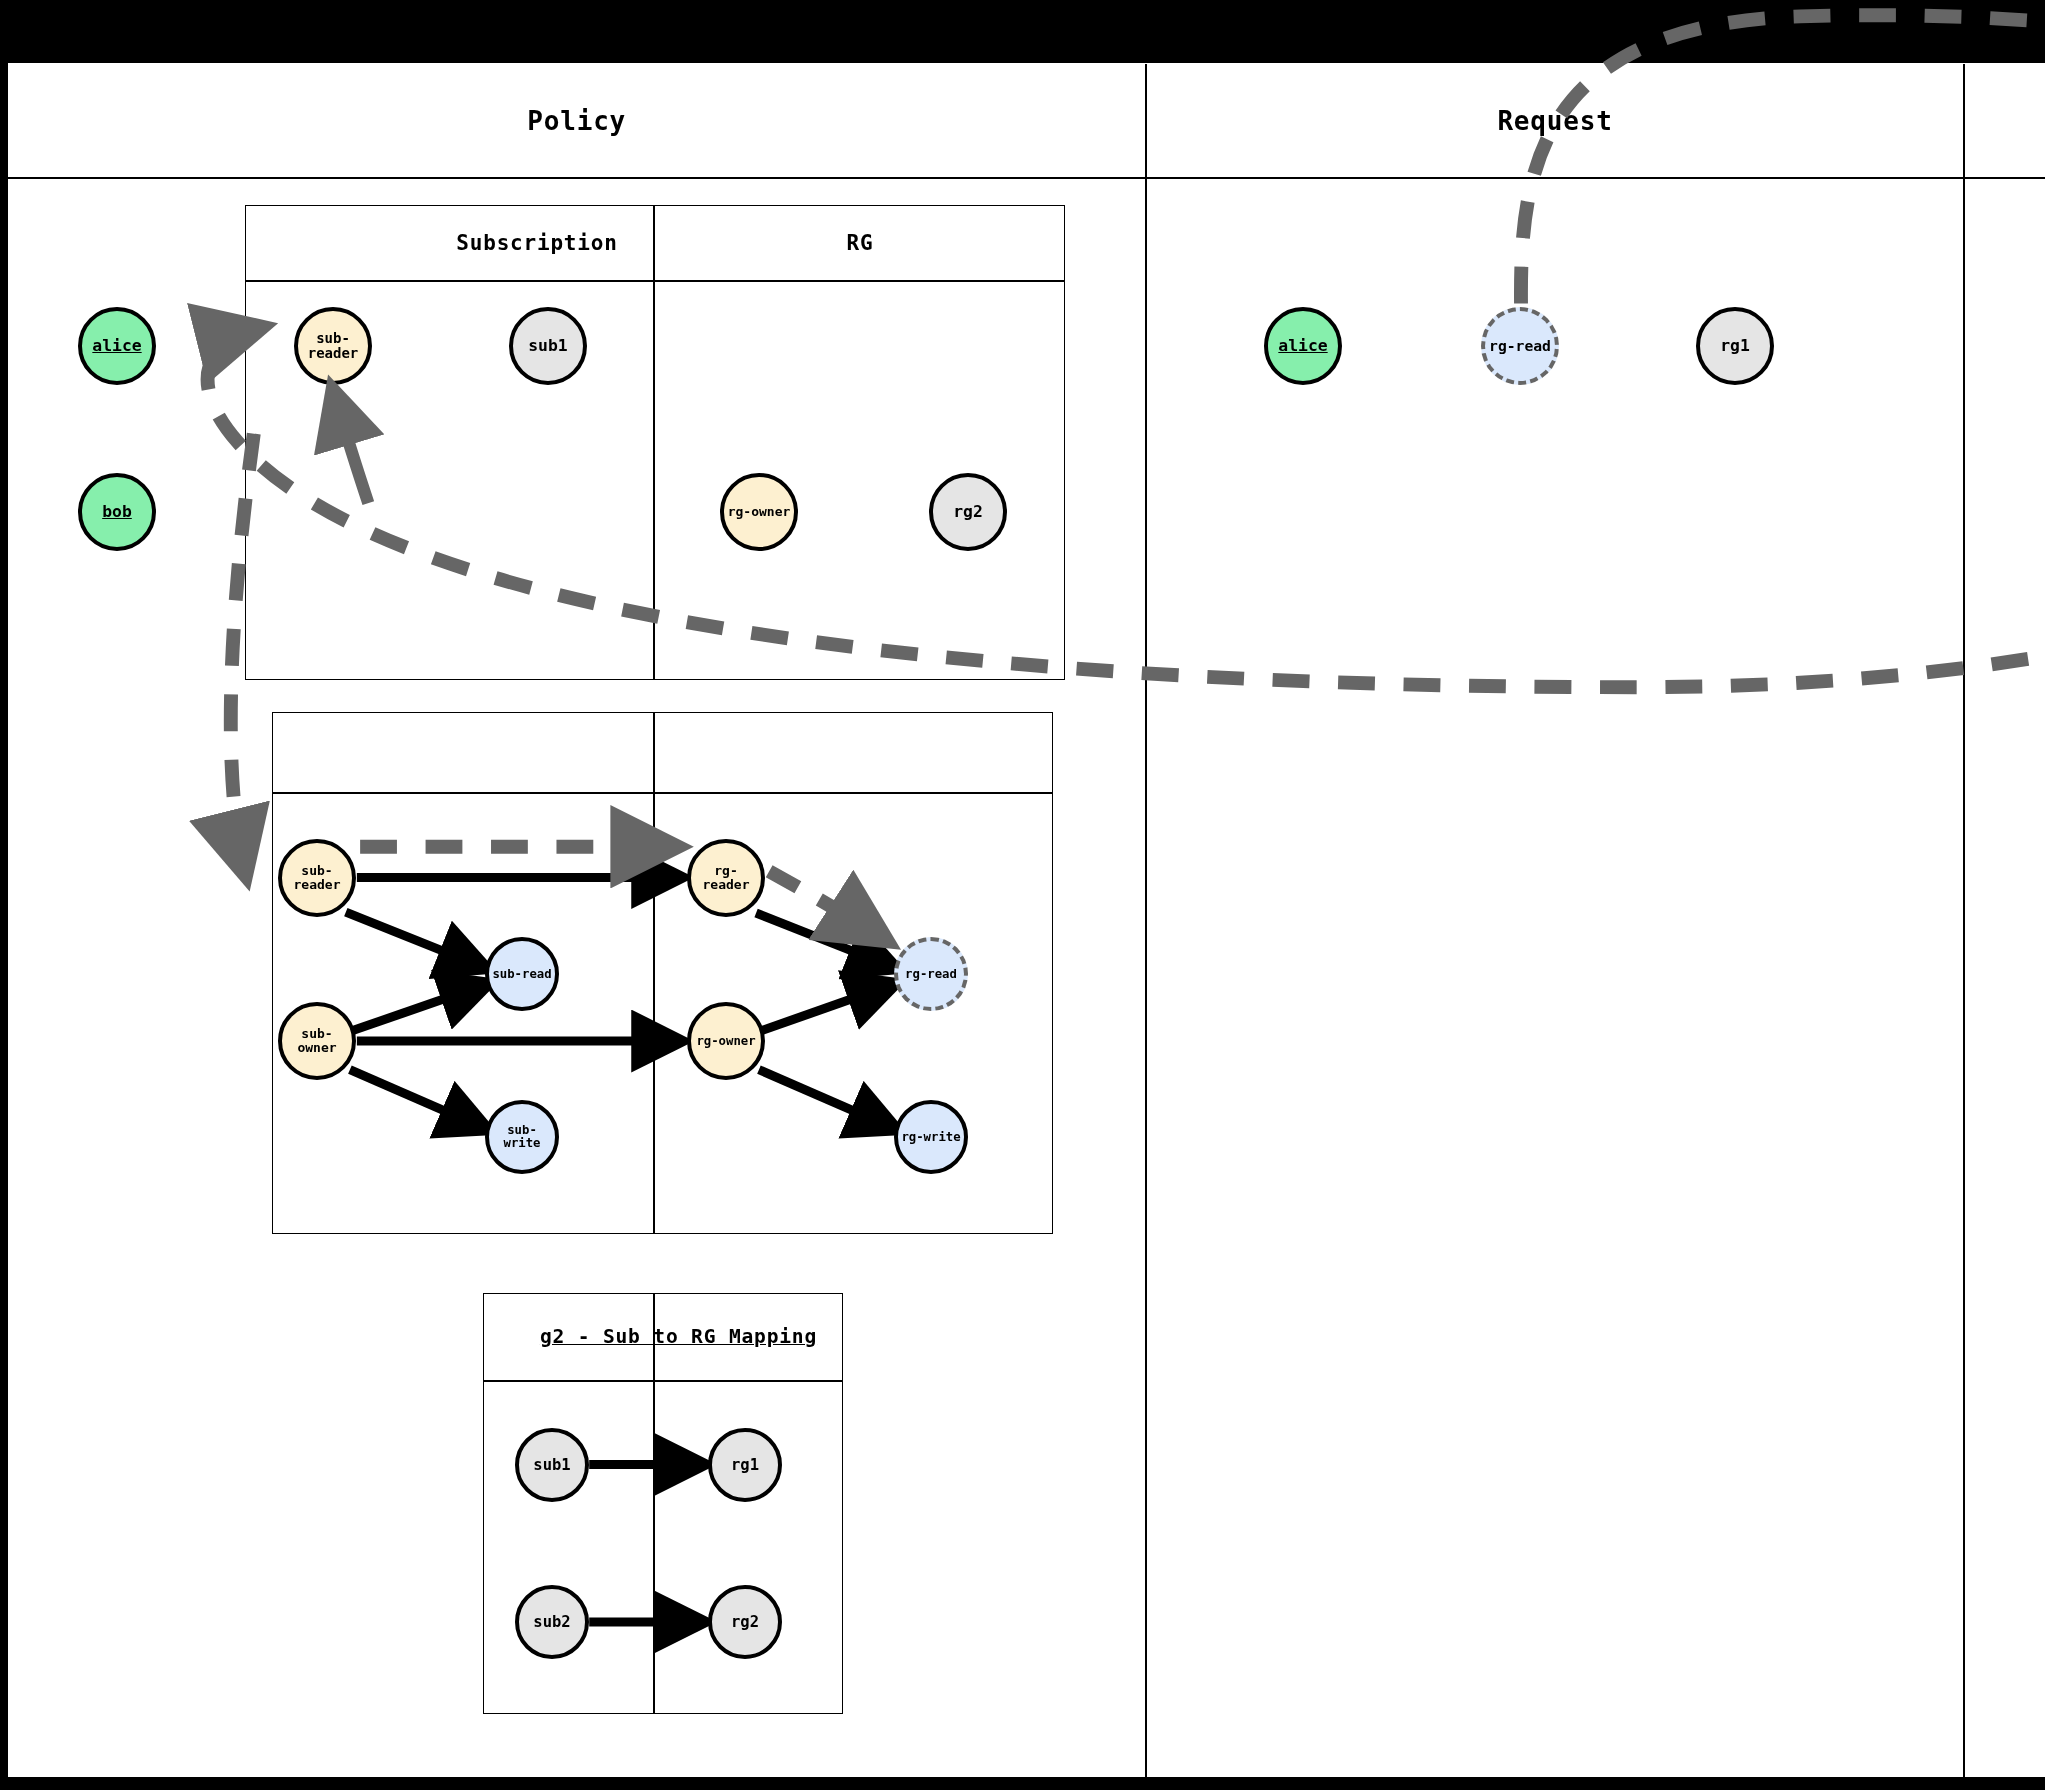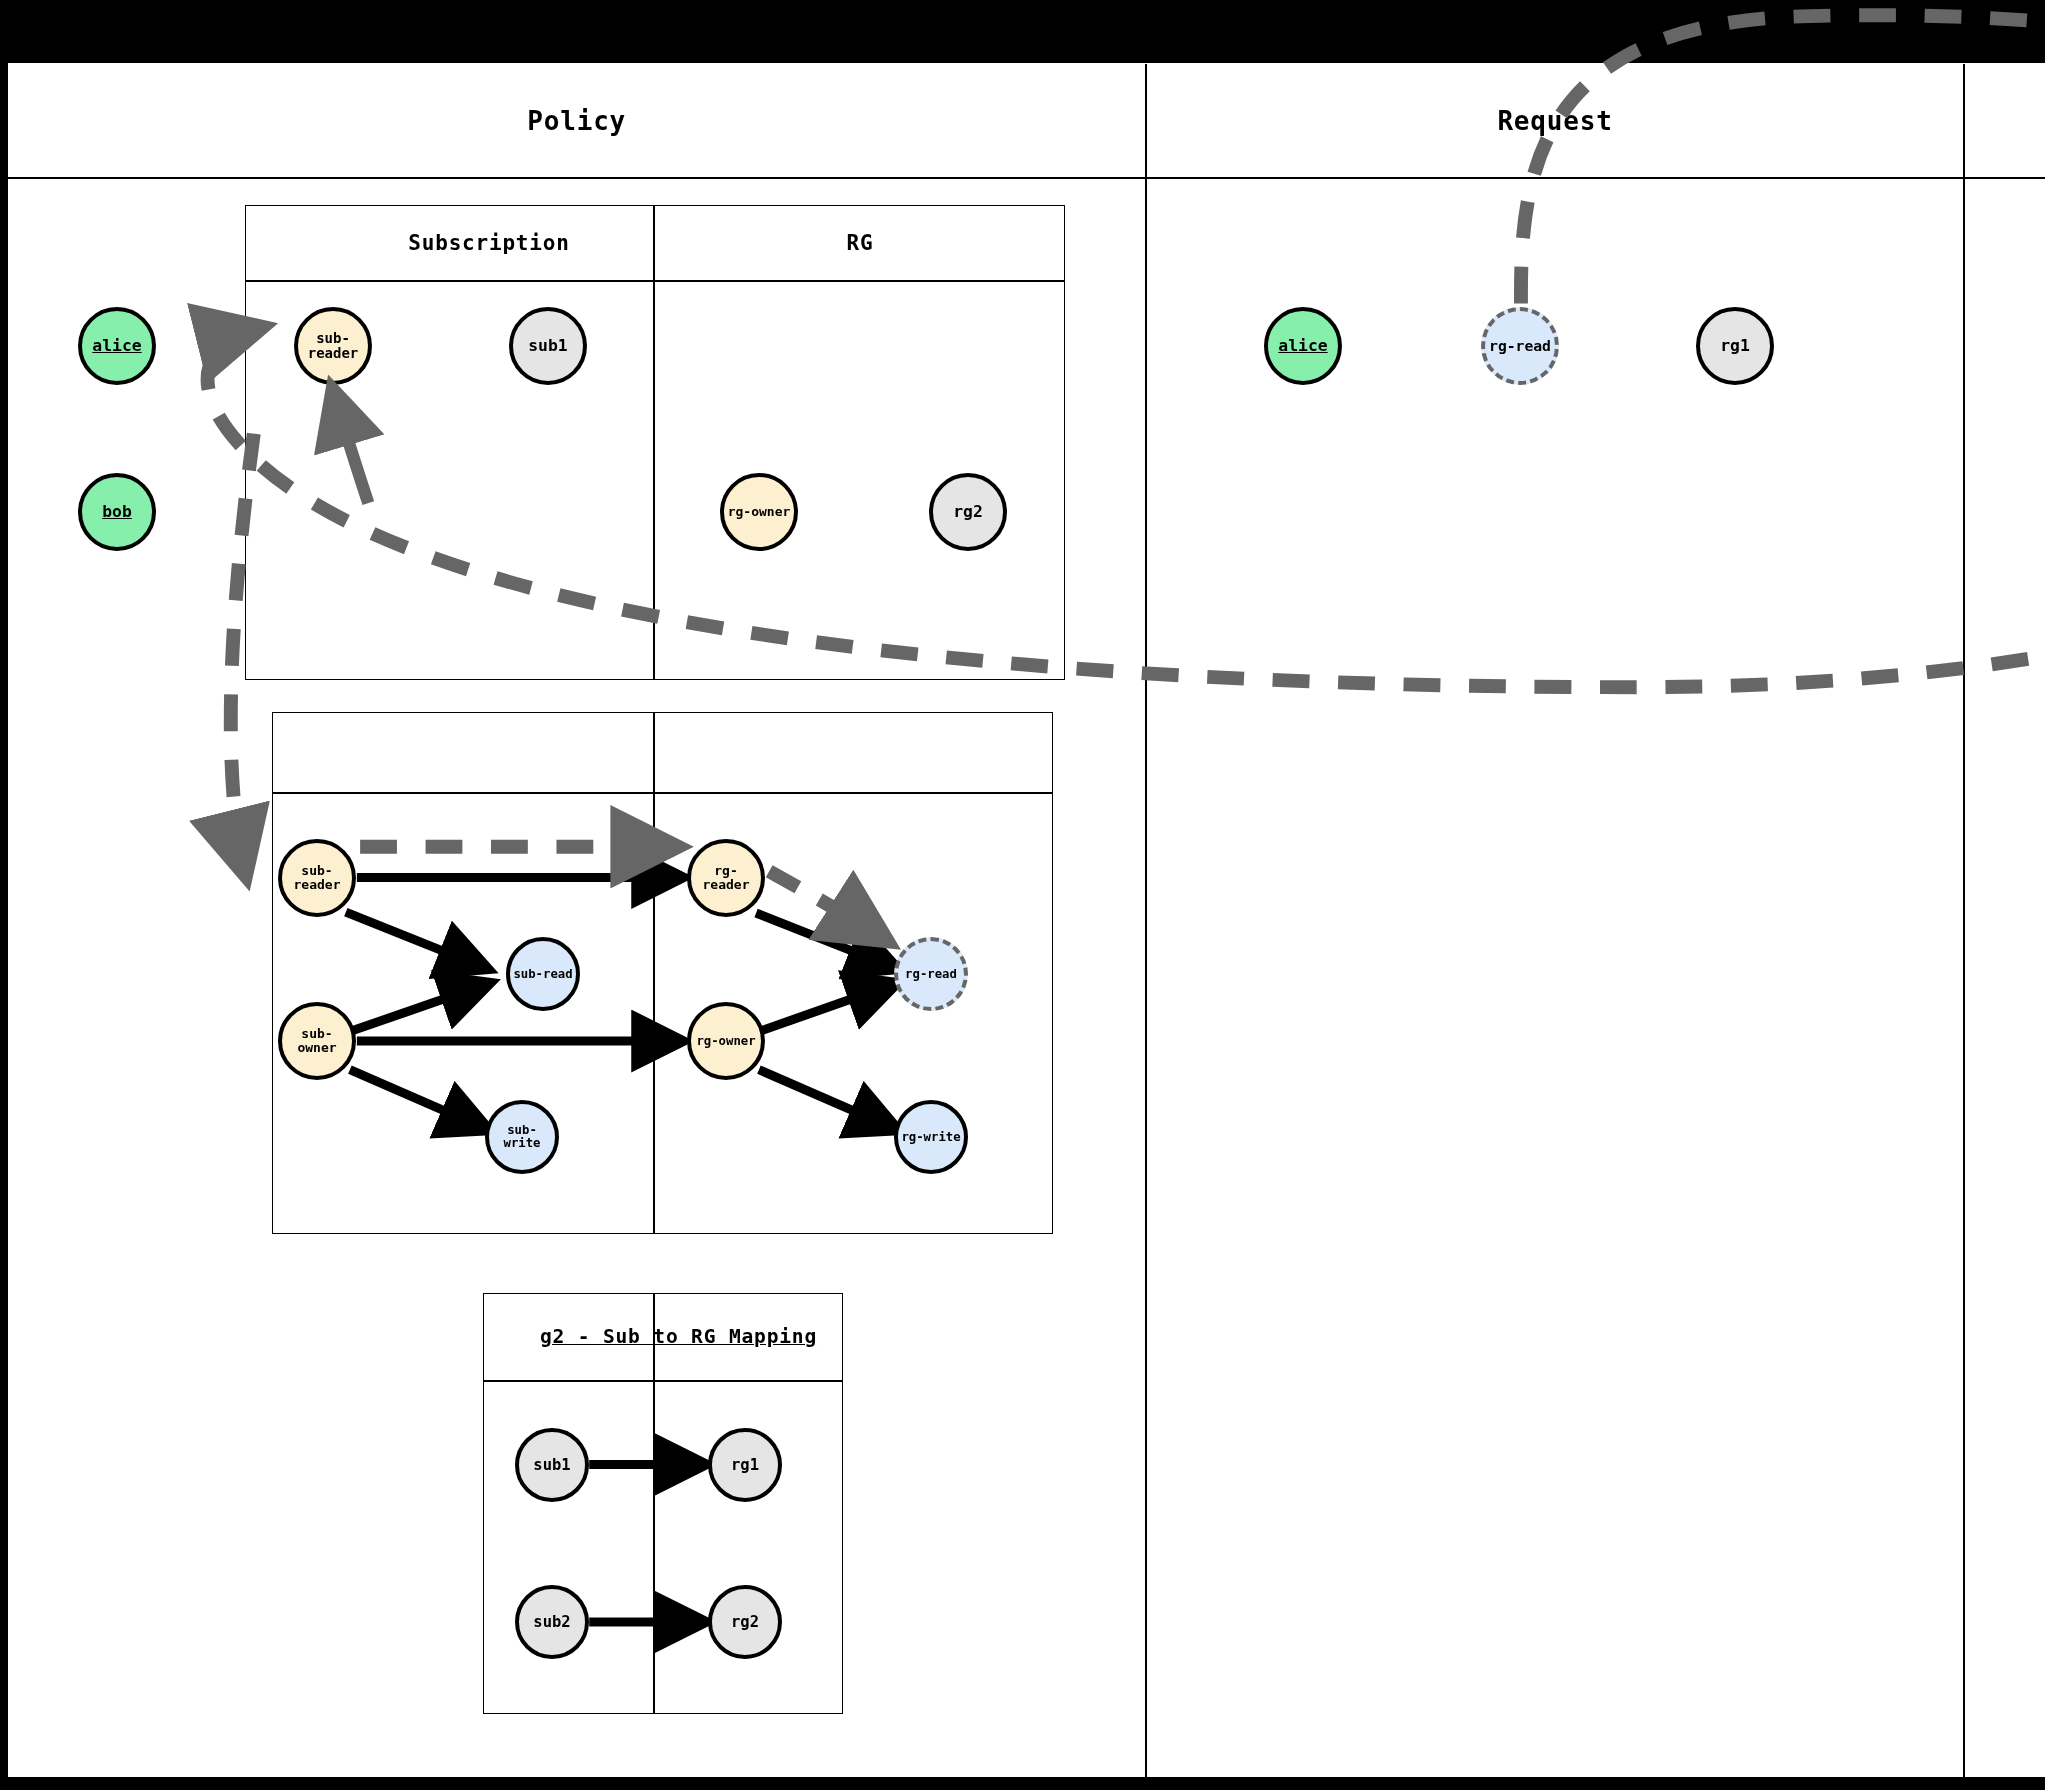--- a/index.html
+++ b/index.html
@@ -36,21 +36,21 @@
 
   <div class="hdiv" style="left:8.2px;top:177px;width:3242px;"></div>
 
   <div class="hdr" style="left:8.2px;top:64px;width:1137px;height:113px;font-size:26px;">Policy</div>
   <div class="hdr" style="left:1147px;top:64px;width:816px;height:113px;font-size:26px;">Request</div>
   <div class="hdr" style="left:1965px;top:64px;width:1285px;height:113px;font-size:26px;">Matching</div>
 
   <div class="box" style="left:245px;top:205px;width:820px;height:475px;"></div>
   <div class="boxline" style="left:245px;top:280px;width:820px;height:1.6px;"></div>
   <div class="boxline" style="left:653px;top:205px;width:1.6px;height:475px;"></div>
-  <div class="hdr" style="left:247px;top:206px;width:484px;height:74px;font-size:21px;">Subscription</div>
+  <div class="hdr" style="left:247px;top:206px;width:484px;height:74px;font-size:21px;padding-left:48px;">Subscription</div>
   <div class="hdr" style="left:655px;top:206px;width:410px;height:74px;font-size:21px;">RG</div>
 
   <div class="node pink" style="left:78px;top:307px;width:78px;height:78px;font-size:16.4px;">
     <span>alice</span>
   </div>
   <div class="node pink" style="left:78px;top:473px;width:78px;height:78px;font-size:16.4px;">
     <span>bob</span>
   </div>
 
   <div class="node yellow" style="left:294px;top:307px;width:78px;height:78px;font-size:14px;">
@@ -67,21 +67,21 @@
     <span>rg2</span>
   </div>
 
   <div class="box" style="left:272px;top:712px;width:781px;height:522px;"></div>
   <div class="boxline" style="left:272px;top:792px;width:781px;height:1.6px;"></div>
   <div class="boxline" style="left:653px;top:712px;width:1.6px;height:522px;"></div>
 
   <div class="node yellow" style="left:278px;top:839px;width:78px;height:78px;font-size:13px;">
     <span>sub-<br>reader</span>
   </div>
-  <div class="node blue" style="left:506px;top:937px;width:74px;height:74px;font-size:12.3px;">
+  <div class="node blue" style="left:485px;top:937px;width:74px;height:74px;font-size:12.3px;">
     <span>sub-read</span>
   </div>
   <div class="node yellow" style="left:278px;top:1002px;width:78px;height:78px;font-size:13px;">
     <span>sub-<br>owner</span>
   </div>
   <div class="node blue" style="left:485px;top:1100px;width:74px;height:74px;font-size:12.3px;">
     <span>sub-<br>write</span>
   </div>
 
   <div class="node yellow" style="left:687px;top:839px;width:78px;height:78px;font-size:13px;">

